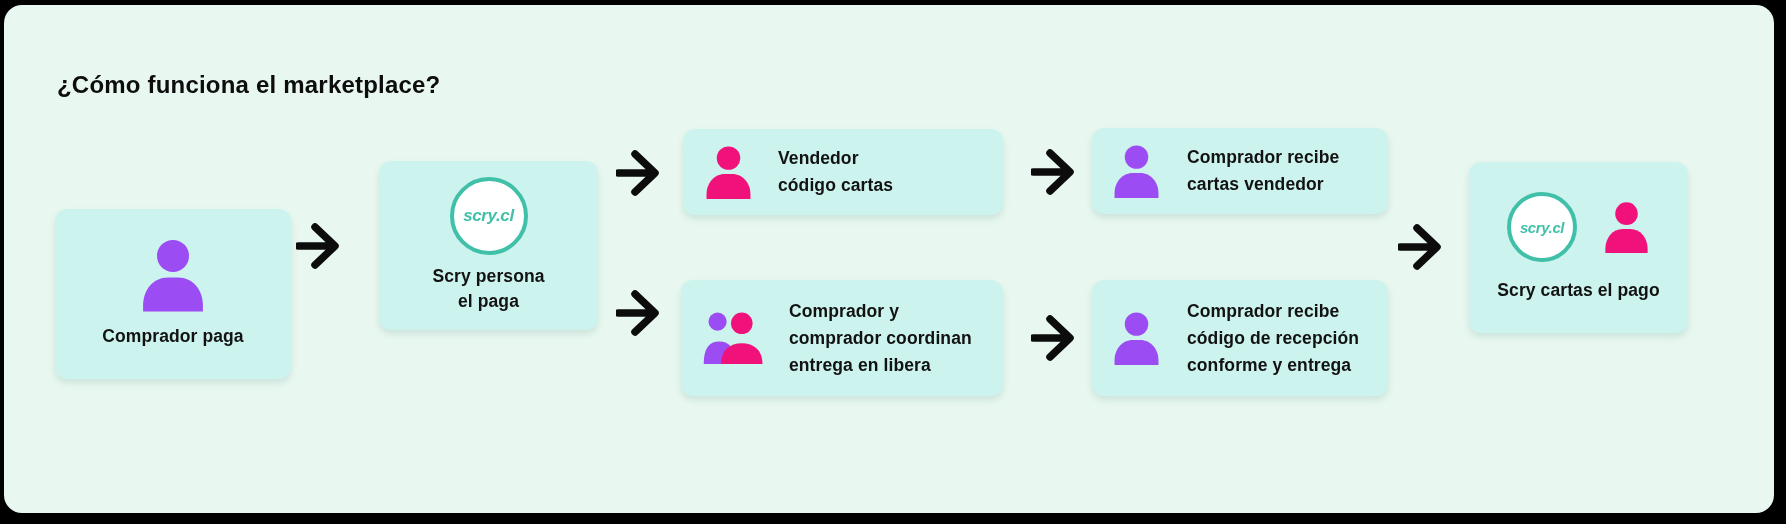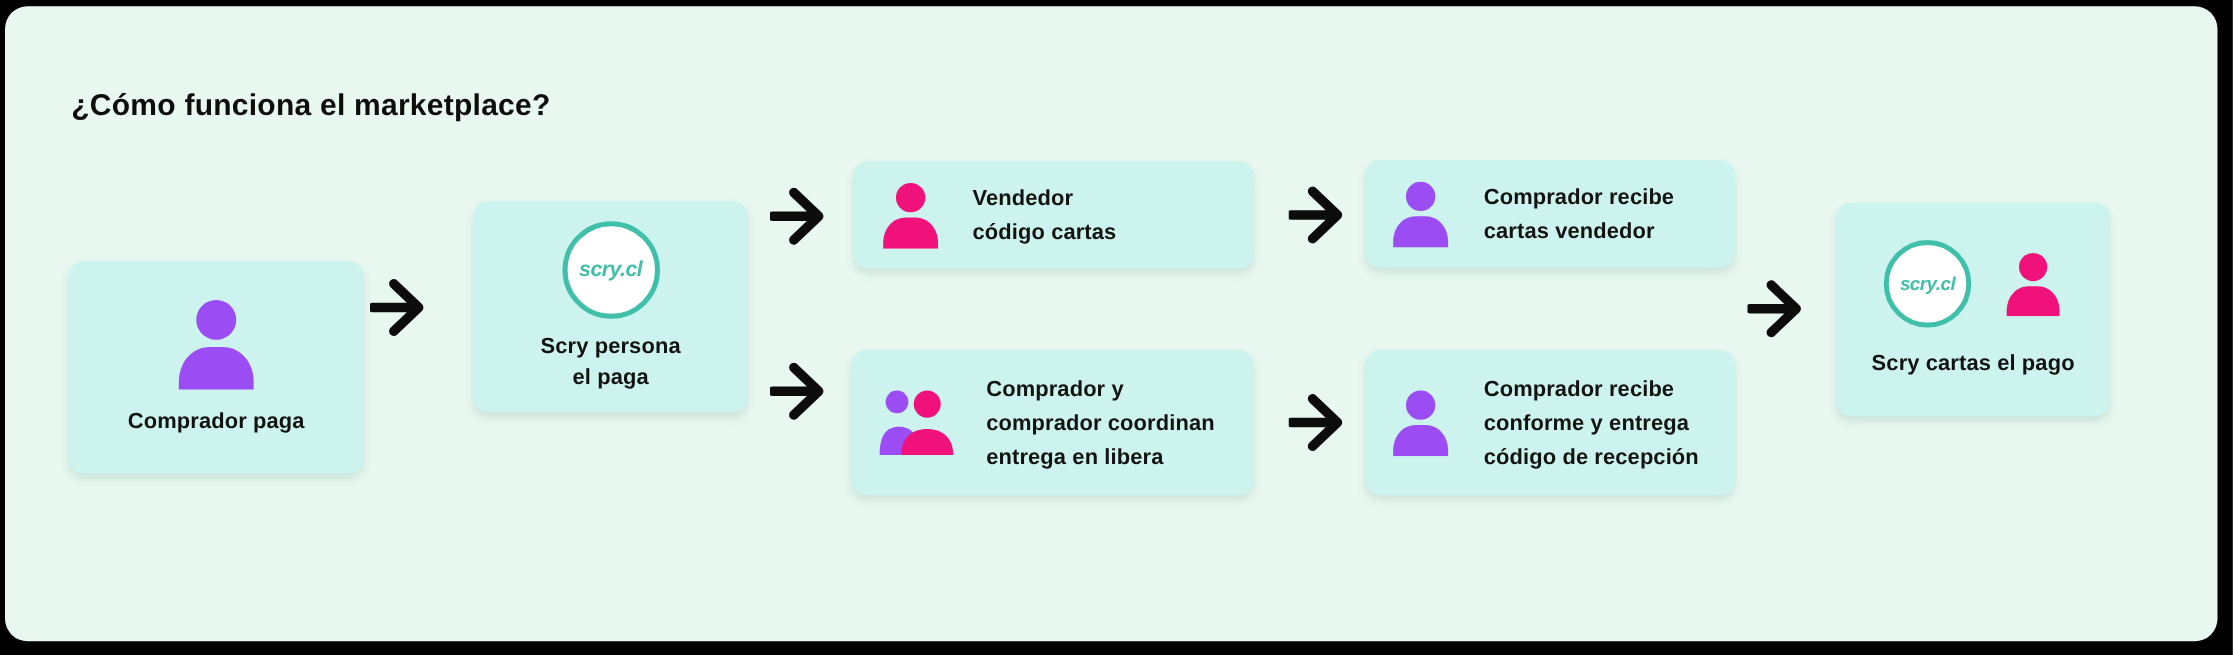--- a/index.html
+++ b/index.html
@@ -169,22 +169,22 @@
     <path d="M2 23 L36 23 M19 4 L39 23 L19 42" fill="none" stroke="#0c0c0c" stroke-width="7.5" stroke-linecap="round" stroke-linejoin="round"></path>
   </svg>
 
   <div class="box row" id="box-buyer-code">
     <svg width="49" height="53" viewBox="0 0 64 70">
       <circle cx="32" cy="16" r="15.5" fill="#9b4cf3"></circle>
       <path d="M3 70 L3 64 C3 49 13 37 27 37 L37 37 C51 37 61 49 61 64 L61 70 Z" fill="#9b4cf3"></path>
     </svg>
     <div class="label-side">
       <span>Comprador recibe</span>
+      <span>código de recepción</span>
       <span>conforme y entrega</span>
-      <span>código de recepción</span>
     </div>
   </div>
 
   <svg class="arrow" id="arrow-6" viewBox="0 0 44 46">
     <path d="M2 23 L36 23 M19 4 L39 23 L19 42" fill="none" stroke="#0c0c0c" stroke-width="7.5" stroke-linecap="round" stroke-linejoin="round"></path>
   </svg>
 
   <div class="box col" id="box-scry-releases">
     <div class="icon-row">
       <div class="logo-badge small">

